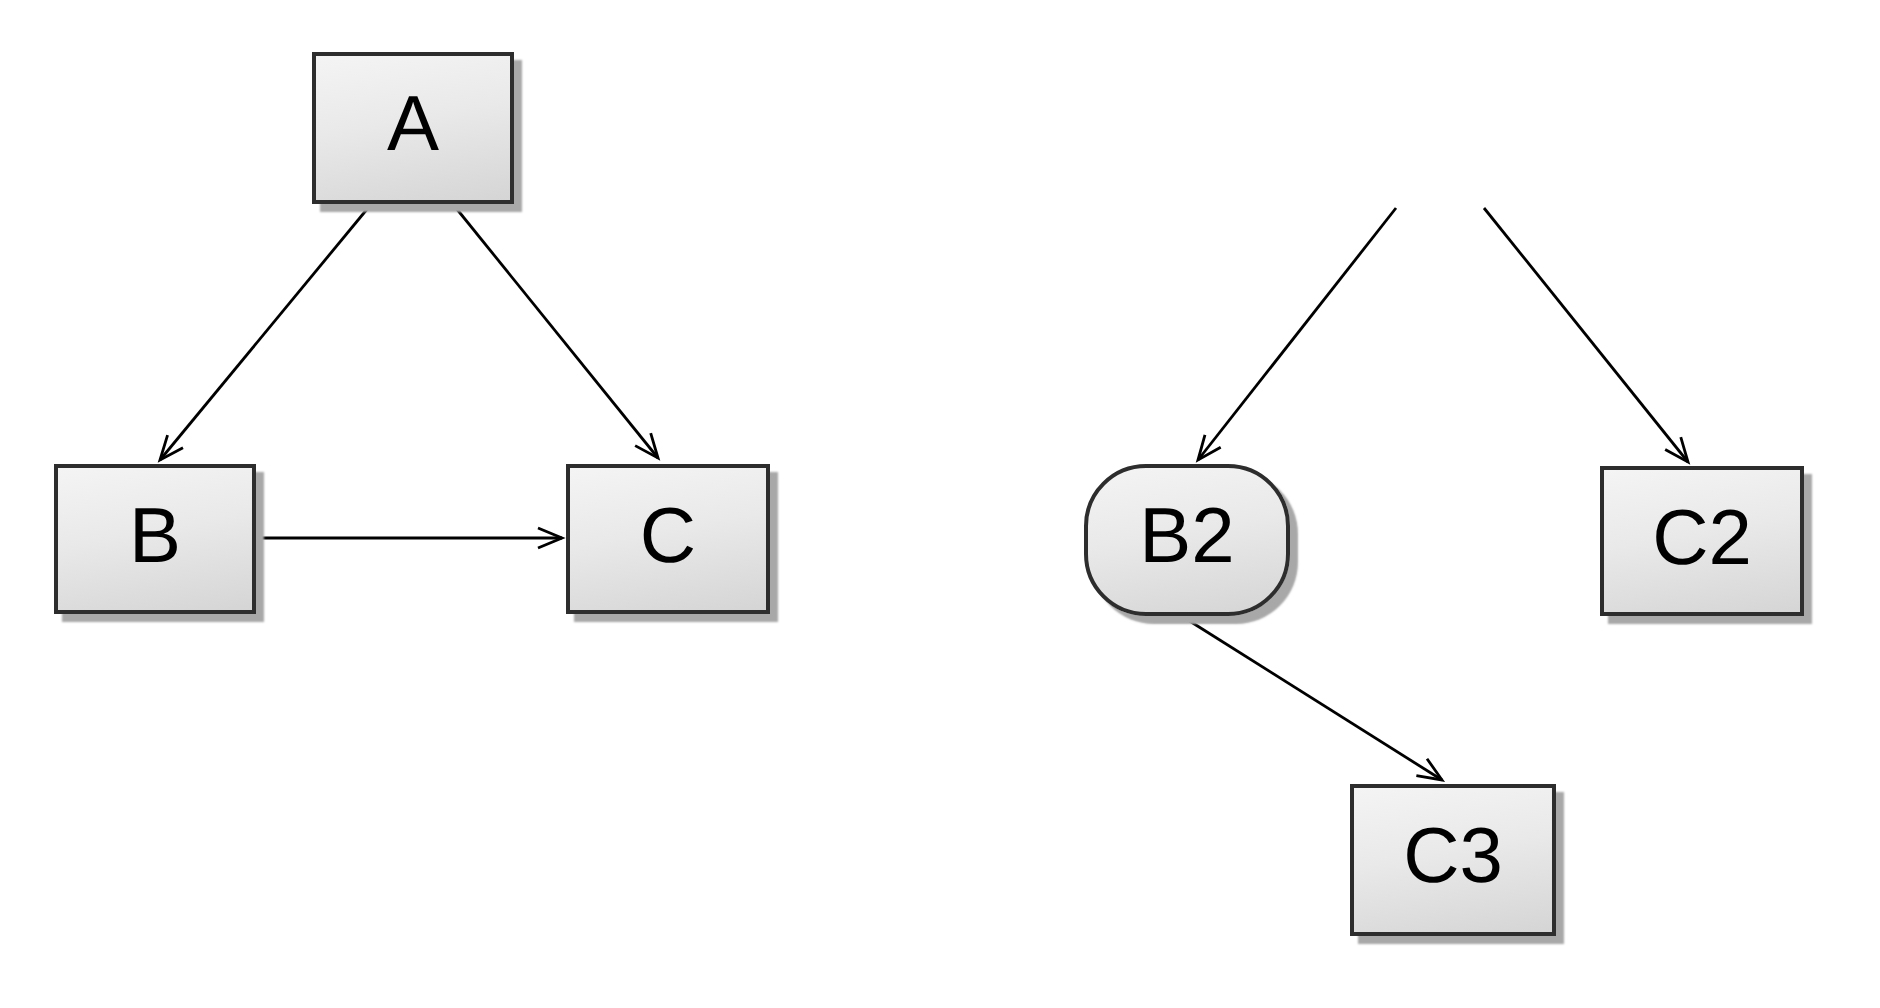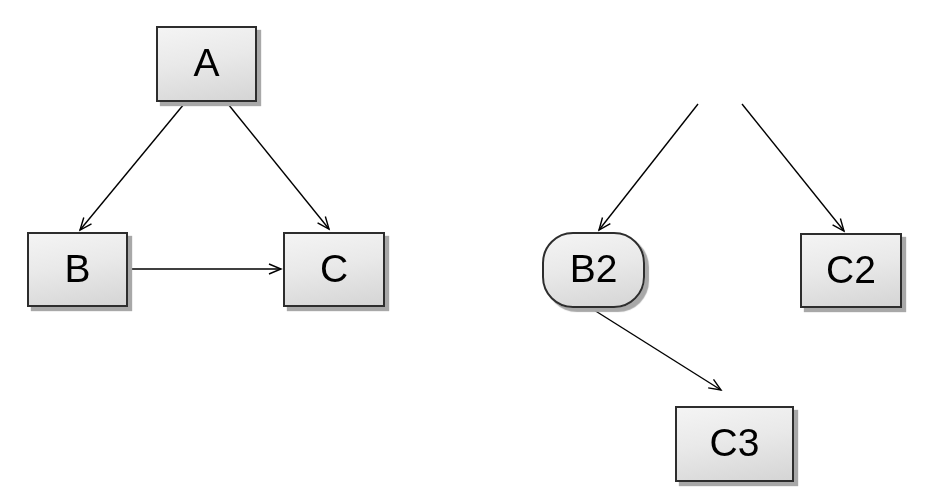--- a/index.html
+++ b/index.html
@@ -39,21 +39,21 @@
     padding-bottom: 3px;
     user-select: none;
   }
   
   .node-A  { left: 156px; top: 26px;  width: 101px; height: 76px; }
   .node-B  { left: 27px;  top: 232px; width: 101px; height: 75px; }
   .node-C  { left: 283px; top: 232px; width: 102px; height: 75px; }
   .node-A2 { left: 670px; top: 26px;  width: 100px; height: 76px; }
   .node-B2 { left: 542px; top: 232px; width: 103px; height: 76px; border-radius: 31px; }
   .node-C2 { left: 800px; top: 233px; width: 102px; height: 75px; }
-  .node-C3 { left: 675px; top: 392px; width: 119px; height: 76px; margin-top: 14px; }
+  .node-C3 { left: 675px; top: 392px; width: 103px; height: 76px; }
   .edge {
     stroke: #000000;
     stroke-width: 1.4;
     fill: none;
   }
 </style>
 </head>
 <body>
 
 <div class="canvas">

